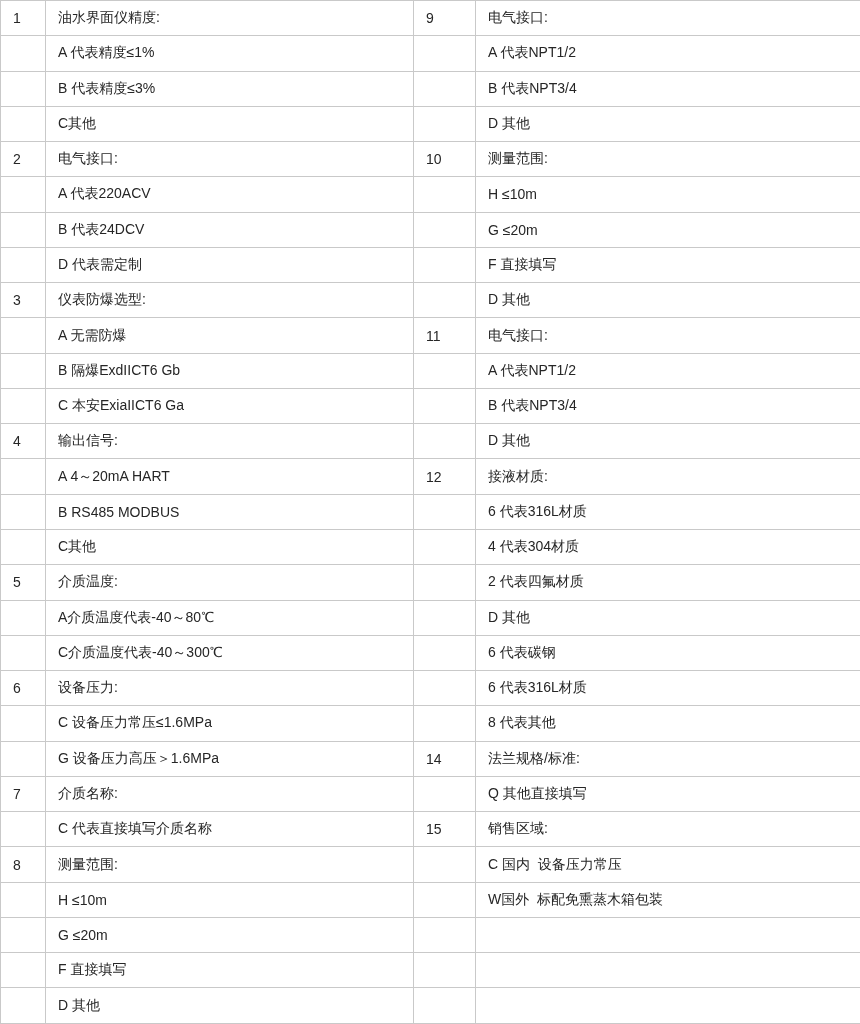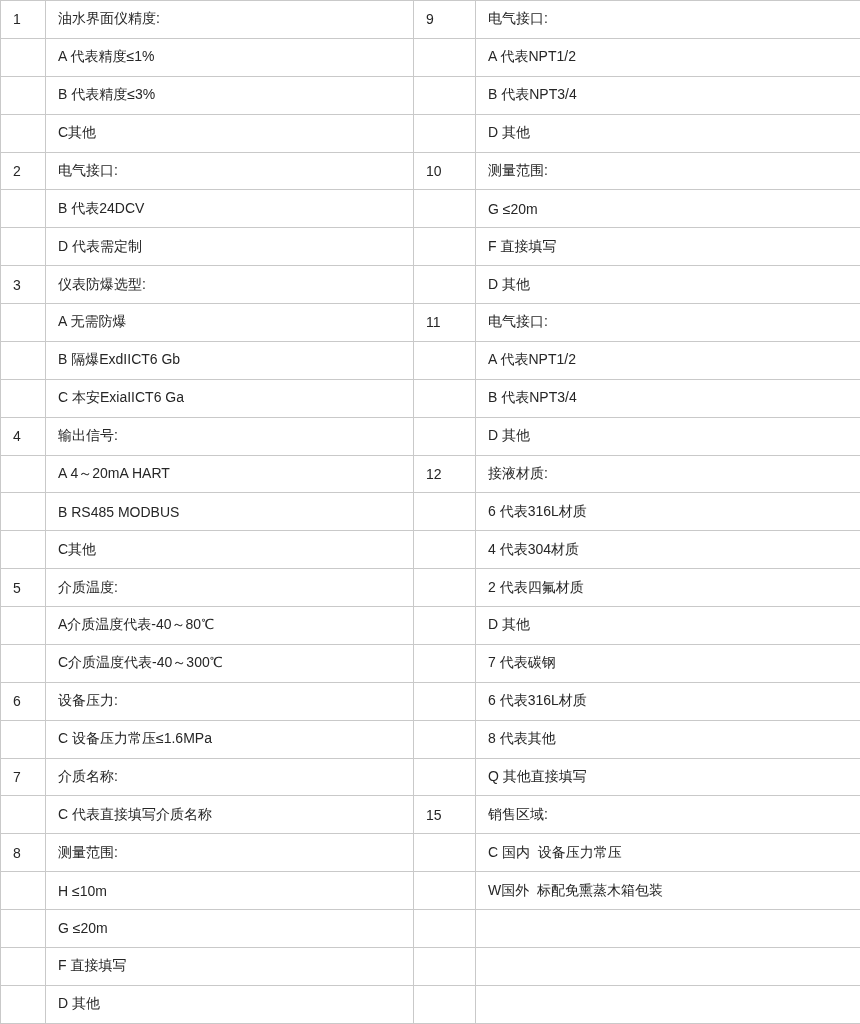--- a/index.html
+++ b/index.html
@@ -75,20 +75,26 @@
         <td class="text-cell">D 其他</td>
       </tr>
       <tr>
         <td class="num-cell">2</td>
         <td class="text-cell">电气接口:</td>
         <td class="num-cell">10</td>
         <td class="text-cell">测量范围:</td>
       </tr>
       <tr>
         <td class="num-cell"></td>
+        <td class="text-cell">A 代表220ACV</td>
+        <td class="num-cell"></td>
+        <td class="text-cell">H ≤10m</td>
+      </tr>
+      <tr>
+        <td class="num-cell"></td>
         <td class="text-cell">B 代表24DCV</td>
         <td class="num-cell"></td>
         <td class="text-cell">G ≤20m</td>
       </tr>
       <tr>
         <td class="num-cell"></td>
         <td class="text-cell">D 代表需定制</td>
         <td class="num-cell"></td>
         <td class="text-cell">F 直接填写</td>
       </tr>
@@ -149,33 +155,39 @@
       <tr>
         <td class="num-cell"></td>
         <td class="text-cell">A介质温度代表-40～80℃</td>
         <td class="num-cell"></td>
         <td class="text-cell">D 其他</td>
       </tr>
       <tr>
         <td class="num-cell"></td>
         <td class="text-cell">C介质温度代表-40～300℃</td>
         <td class="num-cell"></td>
-        <td class="text-cell">7 代表碳钢</td>
+        <td class="text-cell">6 代表碳钢</td>
       </tr>
       <tr>
         <td class="num-cell">6</td>
         <td class="text-cell">设备压力:</td>
         <td class="num-cell"></td>
         <td class="text-cell">6 代表316L材质</td>
       </tr>
       <tr>
         <td class="num-cell"></td>
         <td class="text-cell">C 设备压力常压≤1.6MPa</td>
         <td class="num-cell"></td>
         <td class="text-cell">8 代表其他</td>
+      </tr>
+      <tr>
+        <td class="num-cell"></td>
+        <td class="text-cell">G 设备压力高压＞1.6MPa</td>
+        <td class="num-cell">14</td>
+        <td class="text-cell">法兰规格/标准:</td>
       </tr>
       <tr>
         <td class="num-cell">7</td>
         <td class="text-cell">介质名称:</td>
         <td class="num-cell"></td>
         <td class="text-cell">Q 其他直接填写</td>
       </tr>
       <tr>
         <td class="num-cell"></td>
         <td class="text-cell">C 代表直接填写介质名称</td>

